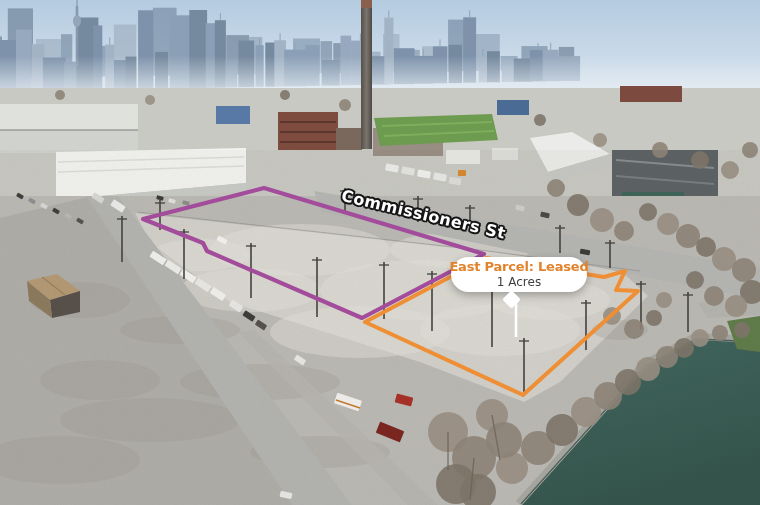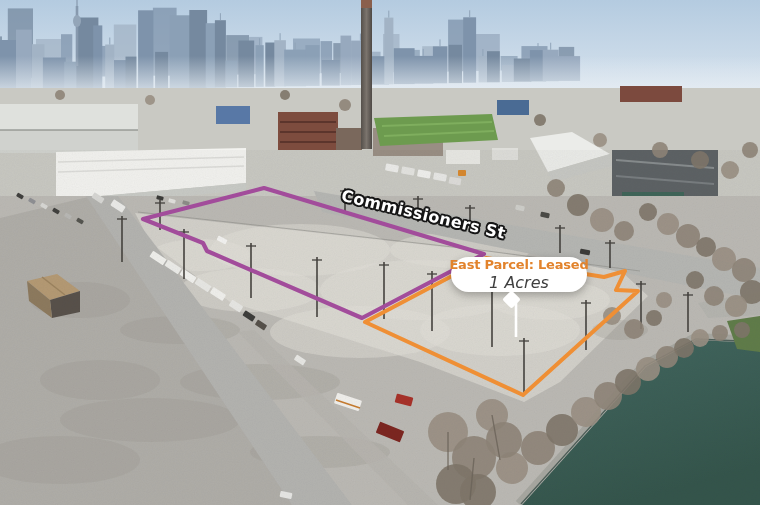--- a/index.html
+++ b/index.html
@@ -11,21 +11,21 @@
     color:#ffffff;white-space:nowrap;
     text-shadow:-1.5px -1.5px 0 #161616,1.5px -1.5px 0 #161616,-1.5px 1.5px 0 #161616,
       1.5px 1.5px 0 #161616,0 -2px 0 #161616,0 2px 0 #161616,-2px 0 0 #161616,2px 0 0 #161616;}
   .callout{position:absolute;left:451px;top:257px;width:136px;height:35px;background:#ffffff;
     border-radius:22px;box-shadow:0 3px 9px rgba(0,0,0,.28);display:flex;flex-direction:column;
     align-items:center;justify-content:center;z-index:3;}
   .callout-tail{position:absolute;left:54px;top:36px;width:13px;height:13px;background:#ffffff;
     transform:rotate(45deg);border-radius:2px;z-index:2;}
   .callout-title{color:#e2832c;font-weight:bold;font-size:13px;letter-spacing:-.2px;
     white-space:nowrap;line-height:1.25;}
-  .callout-sub{color:#3f3f3f;font-size:16px;line-height:1.2;font-style:italic;}
+  .callout-sub{color:#3f3f3f;font-size:12px;line-height:1.2;}
 </style>
 </head>
 <body>
 
 <div class="stage">
 <svg id="scene" width="760" height="505" viewBox="0 0 760 505">
   <defs>
     <linearGradient id="skyG" x1="0" y1="0" x2="0" y2="1">
       <stop offset="0" stop-color="#b4cbe0"></stop>
           <stop offset="0.7" stop-color="#d3e0ec"></stop>

